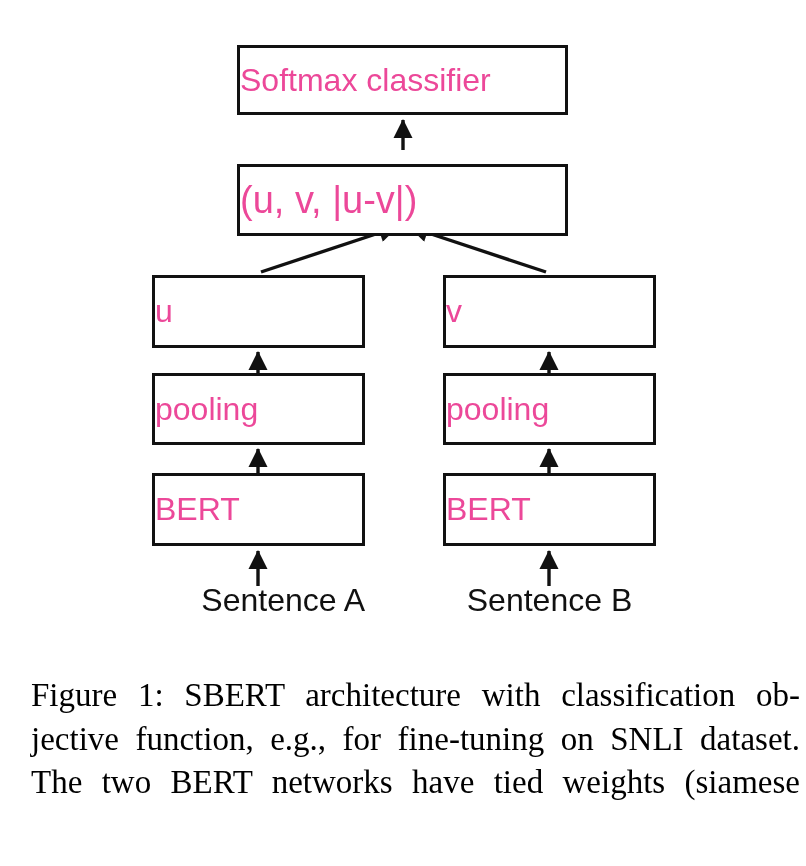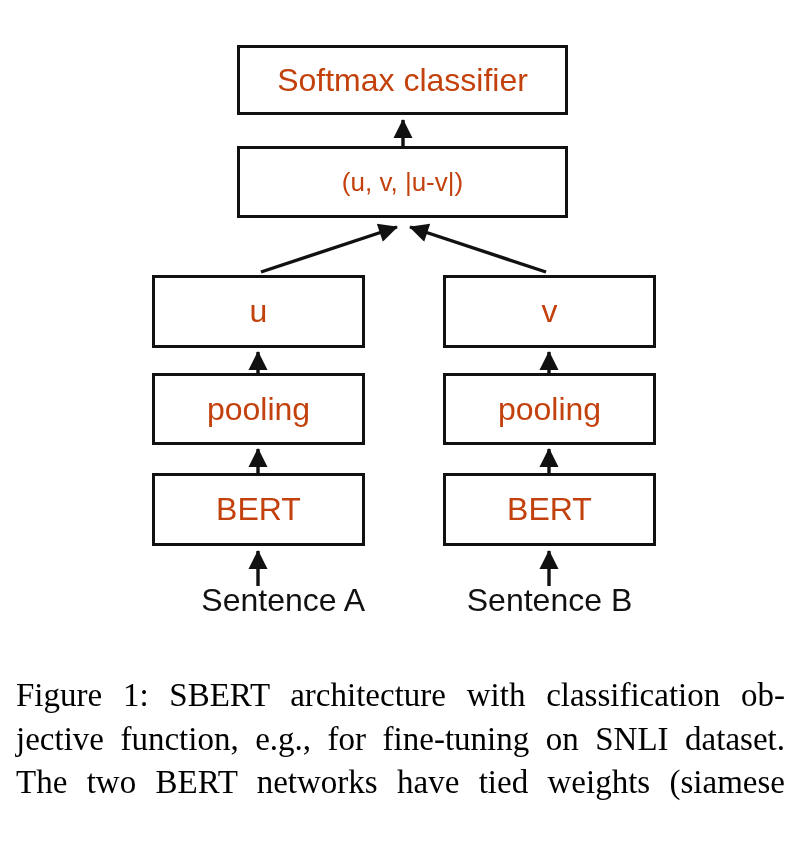--- a/index.html
+++ b/index.html
@@ -17,39 +17,39 @@
     pointer-events: none;
   }
   .arrow-layer line { stroke: #111111; stroke-width: 3.4; }
   .node {
     position: absolute;
     box-sizing: border-box;
     border: 3px solid #111111;
     background: #ffffff;
     display: flex;
     align-items: center;
-    justify-content: center;
+    justify-content: flex-start;
     font-size: 32px;
-    color: #c2410c;
+    color: #ec4899;
     white-space: nowrap;
   }
   .node.main  { left: 237px; width: 331px; }
   .node.colL  { left: 152px; width: 213px; }
   .node.colR  { left: 443px; width: 213px; }
   .free-label {
     position: absolute;
     width: 213px;
     text-align: center;
     font-size: 32px;
     color: #111111;
     white-space: nowrap;
   }
   .caption {
     position: absolute;
-    left: 16px;
+    left: 31px;
     top: 674px;
     width: 769px;
     font-family: "Liberation Serif", serif;
     font-size: 33px;
     line-height: 43.5px;
     color: #000000;
   }
   .cap-line { text-align: justify; text-align-last: justify; }
   .cap-line.last { text-align-last: left; }
 </style>
@@ -72,21 +72,21 @@
     <line x1="258" y1="473" x2="258" y2="449" marker-end="url(#ah)"></line>
     <line x1="549" y1="473" x2="549" y2="449" marker-end="url(#ah)"></line>
     <line x1="258" y1="586" x2="258" y2="551" marker-end="url(#ah)"></line>
     <line x1="549" y1="586" x2="549" y2="551" marker-end="url(#ah)"></line>
   </svg>
 
   <div class="node main" style="top:45px;  height:70px;">
     <span>Softmax classifier</span>
   </div>
 
-  <div class="node main" style="top:146px; height:72px; font-size:26px;">
+  <div class="node main" style="top:164px; height:72px; font-size:38px;">
     <span>(u, v, |u-v|)</span>
   </div>
 
   <div class="node colL" style="top:275px; height:73px;">
     <span>u</span>
   </div>
 
   <div class="node colR" style="top:275px; height:73px;">
     <span>v</span>
   </div>

